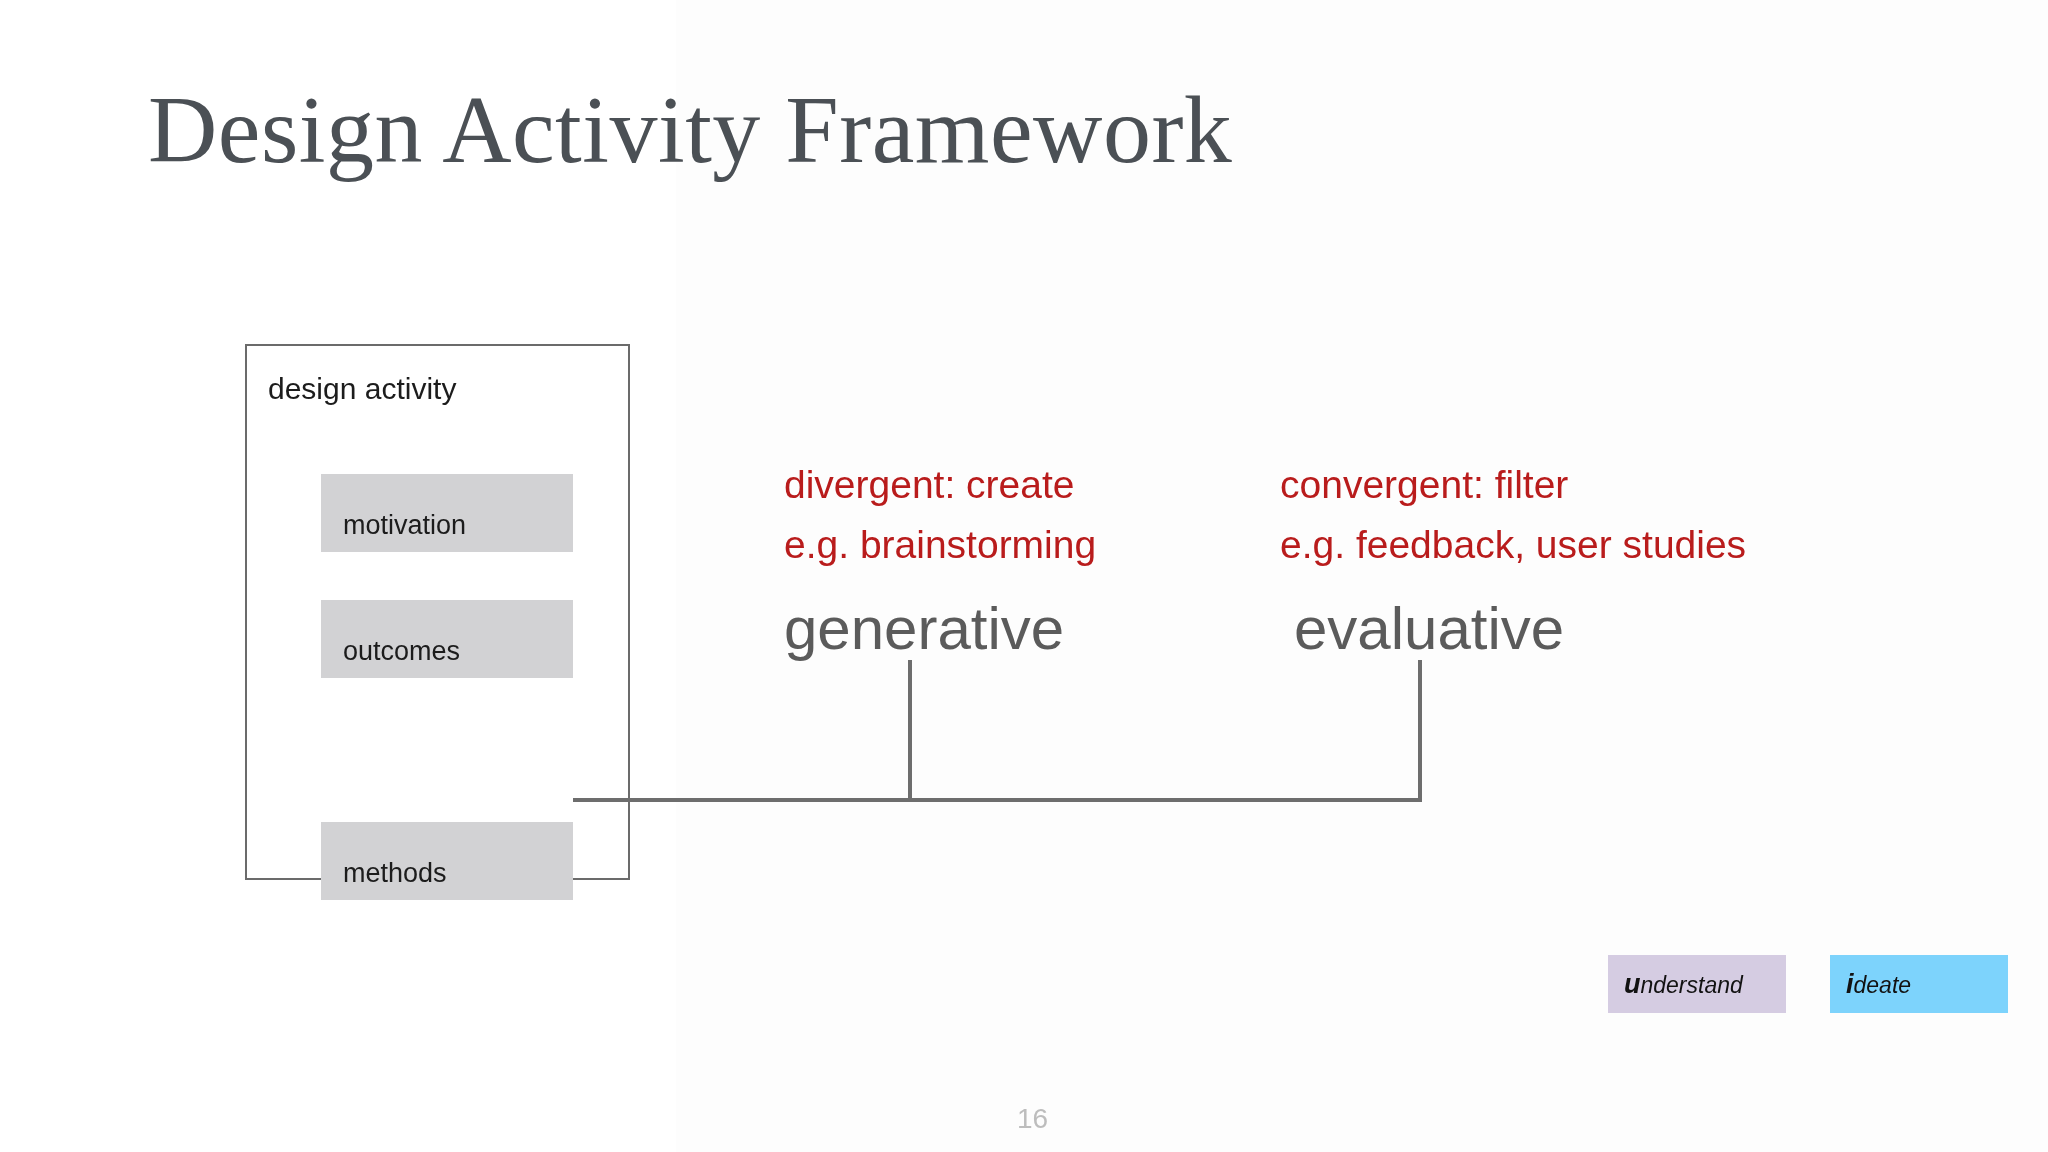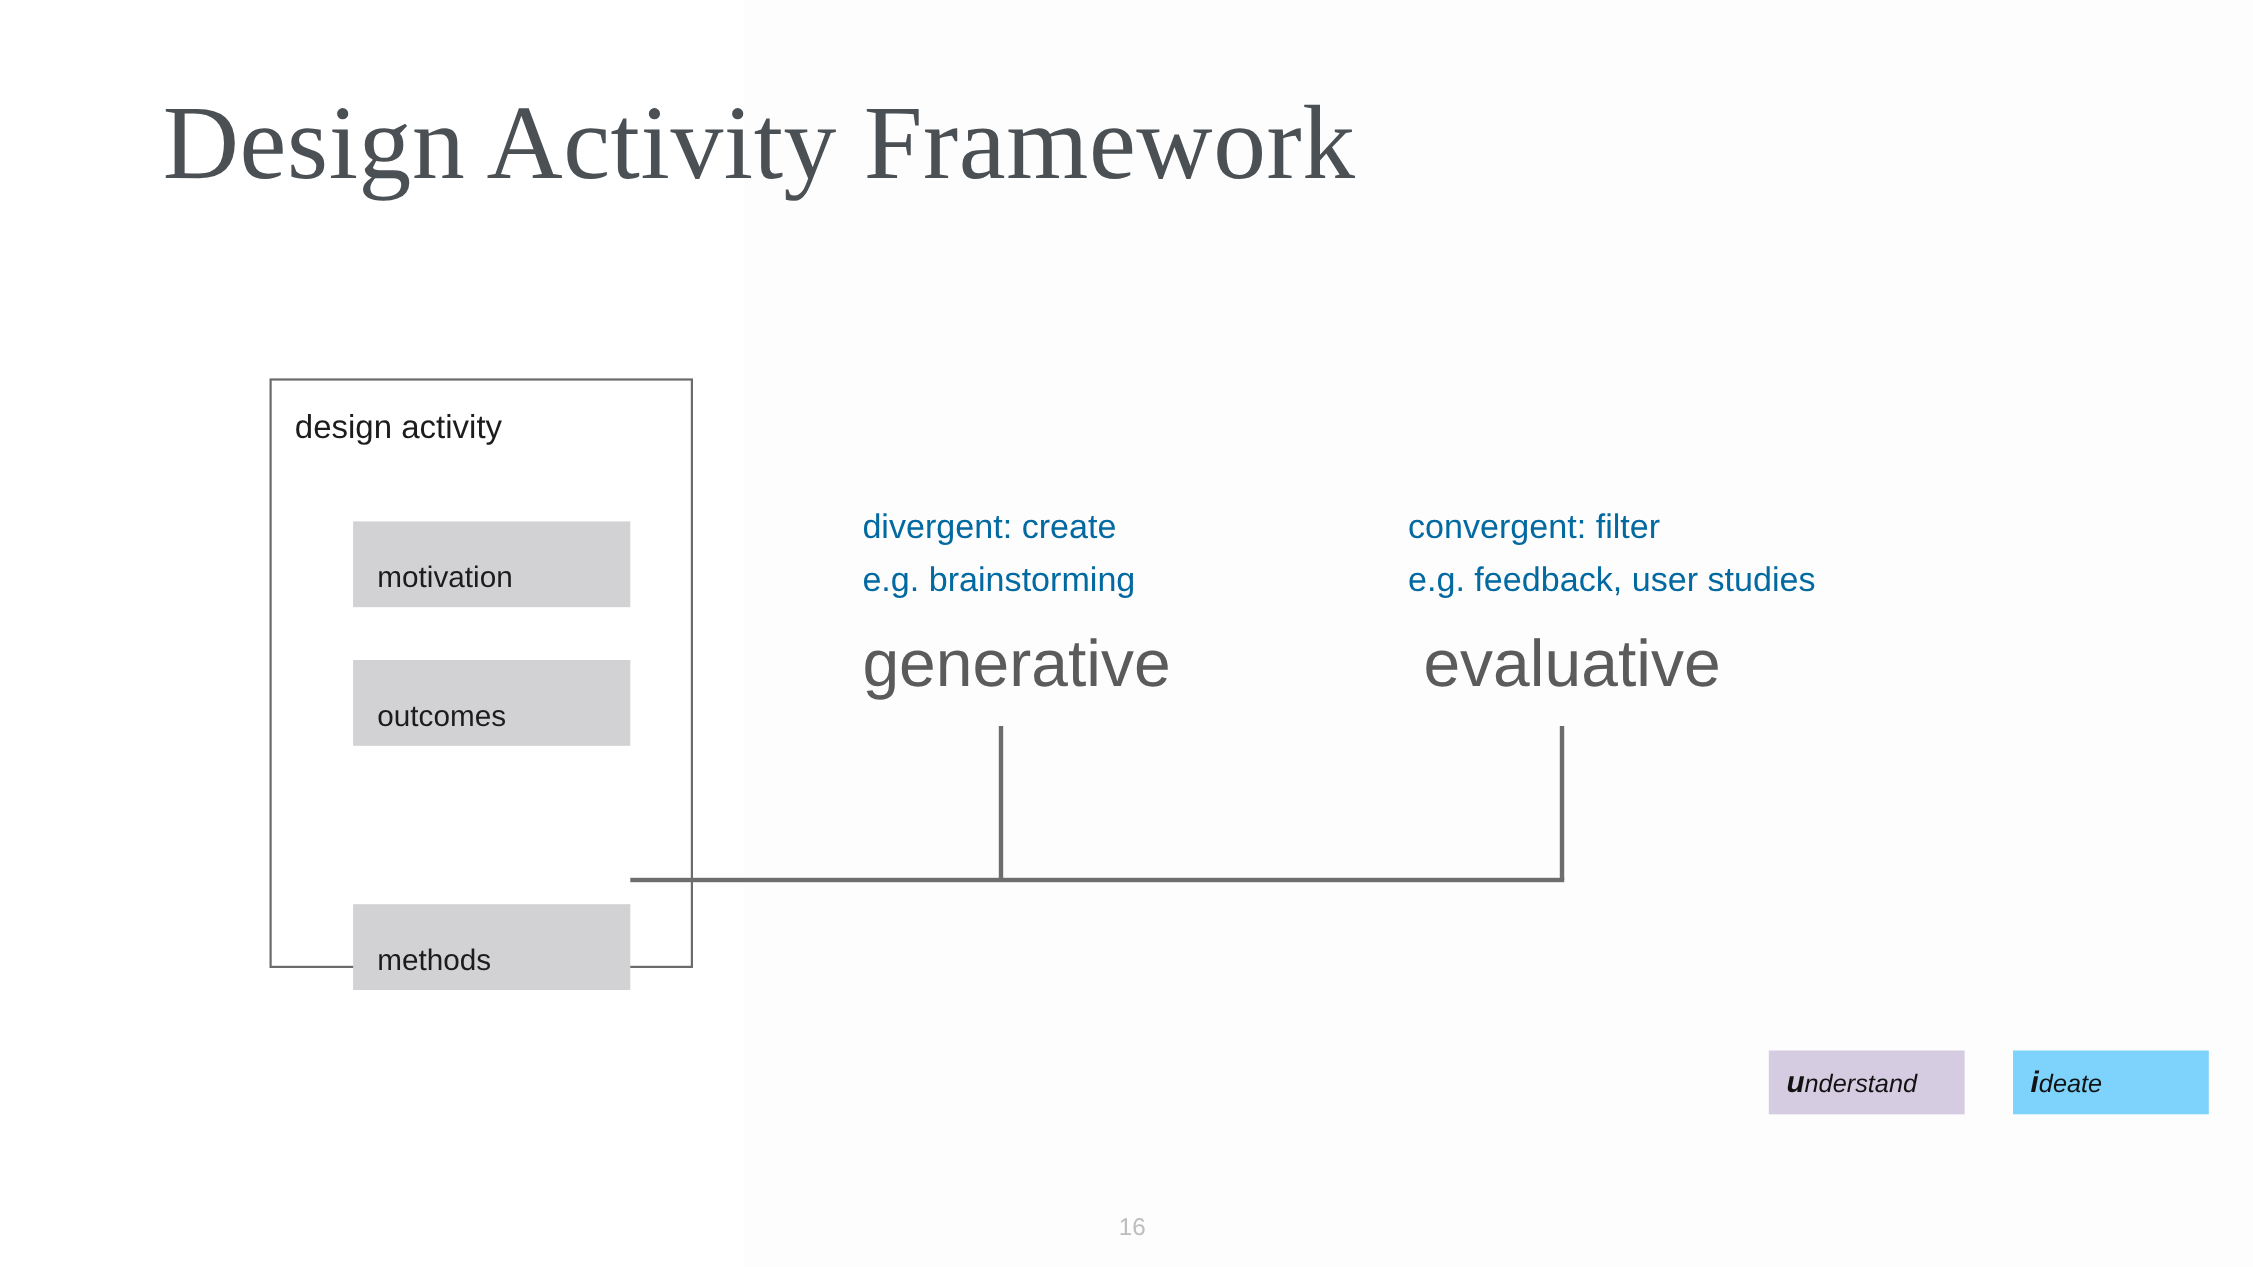--- a/index.html
+++ b/index.html
@@ -90,23 +90,23 @@
     background: #6d6d6d;
   }
   .conn-v-gen  { left: 908px;  top: 660px; height: 140px; }
   .conn-v-eval { left: 1418px; top: 660px; height: 140px; }
 
   
   .mode-col {
     position: absolute;
   }
   .mode-desc {
-    font-size: 31px;
+    font-size: 39px;
     line-height: 1.55;
-    color: #0369a1;
+    color: #b91c1c;
     white-space: nowrap;
   }
   .mode-name {
     margin-top: 18px;
     font-size: 60px;
     color: #5b5b5b;
     white-space: nowrap;
   }
   .col-generative { left: 784px; top: 455px; }
   .col-evaluative { left: 1280px; top: 455px; }
@@ -138,21 +138,21 @@
   .legend-chip b {
     font-weight: bold;
     font-style: italic;
     font-size: 27px;
   }
 
   .page-number {
     position: absolute;
     left: 1017px;
     top: 1103px;
-    font-size: 22px;
+    font-size: 28px;
     color: #bdbdbd;
   }
 </style>
 </head>
 <body>
 
 <div class="bg-band"></div>
 
 <div class="slide-title">Design Activity Framework</div>
 

